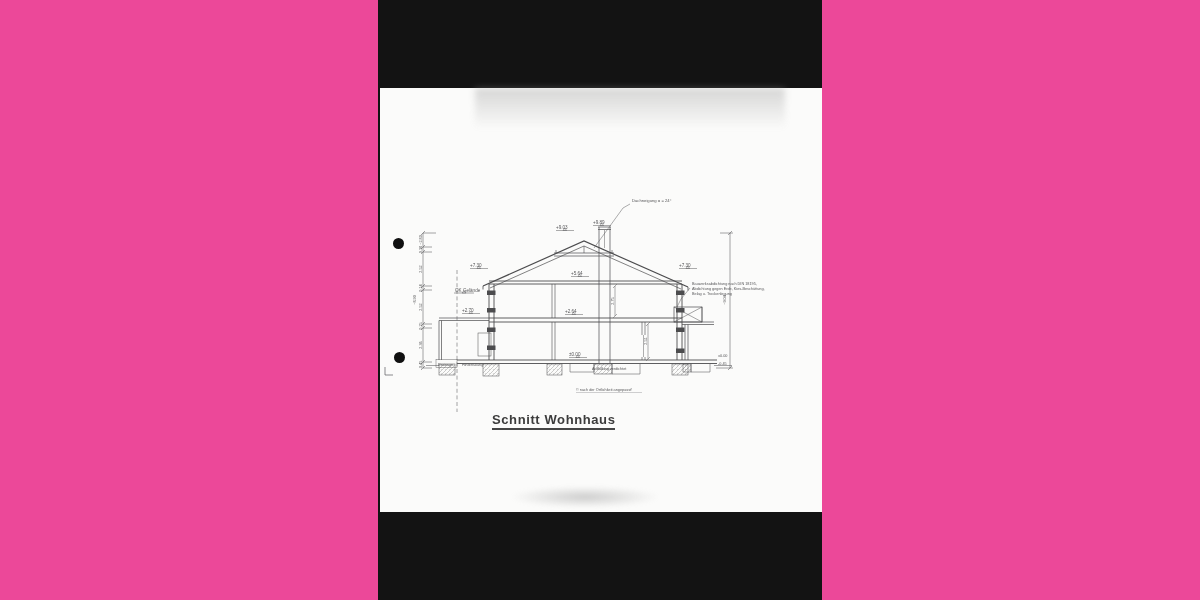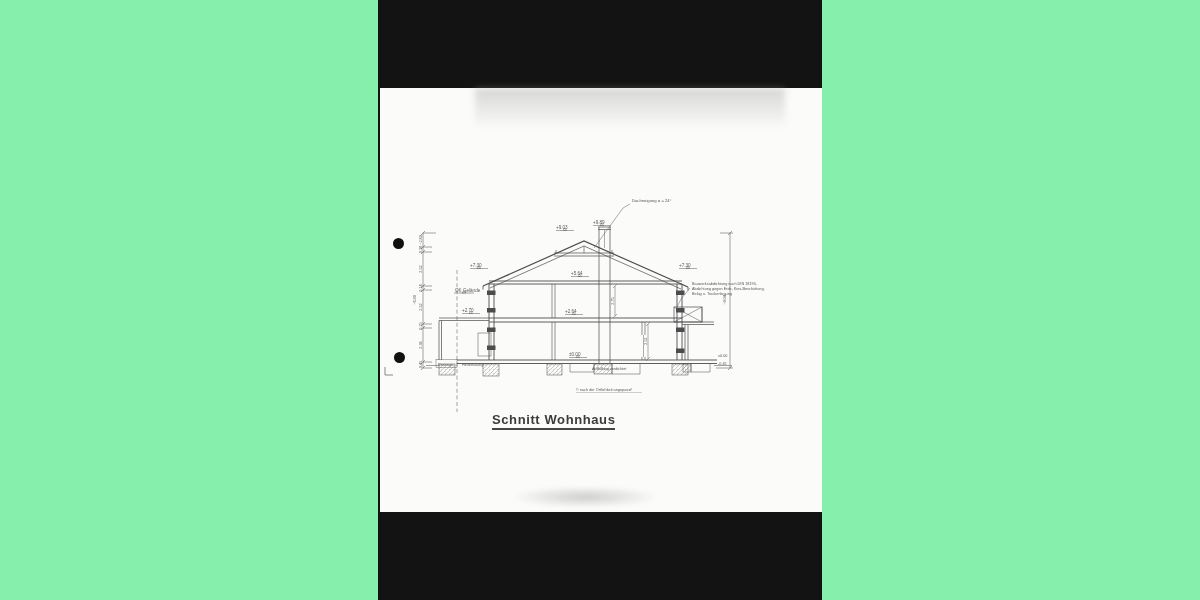--- a/index.html
+++ b/index.html
@@ -1,16 +1,16 @@
 <!DOCTYPE html>
 <html><head>
 <meta charset="utf-8">
 <style>
   html,body{margin:0;padding:0;background:#000;}
-  .stage{position:relative;width:1200px;height:600px;background:#86efac;overflow:hidden;
+  .stage{position:relative;width:1200px;height:600px;background:#ec4899;overflow:hidden;
          font-family:"Liberation Sans",sans-serif;}
   .scan-band{position:absolute;left:378px;top:0;width:444px;height:600px;background:#131313;}
   .page{position:absolute;left:380px;top:88px;width:442px;height:424px;background:#fbfbfa;}
   .page-top-shadow{position:absolute;left:95px;top:0;width:310px;height:55px;
       background:linear-gradient(#9b9b9b,rgba(255,255,255,0) 75%);opacity:.38;filter:blur(3px);}
   .page-bottom-shadow{position:absolute;left:130px;top:398px;width:150px;height:22px;
       background:radial-gradient(ellipse at center,#a9a9a9 0%,rgba(255,255,255,0) 70%);opacity:.55;filter:blur(2px);}
   .hole{position:absolute;width:11px;height:11px;border-radius:50%;background:#101010;}
   .hole.h1{left:13px;top:150px;}
   .hole.h2{left:14px;top:264px;}

